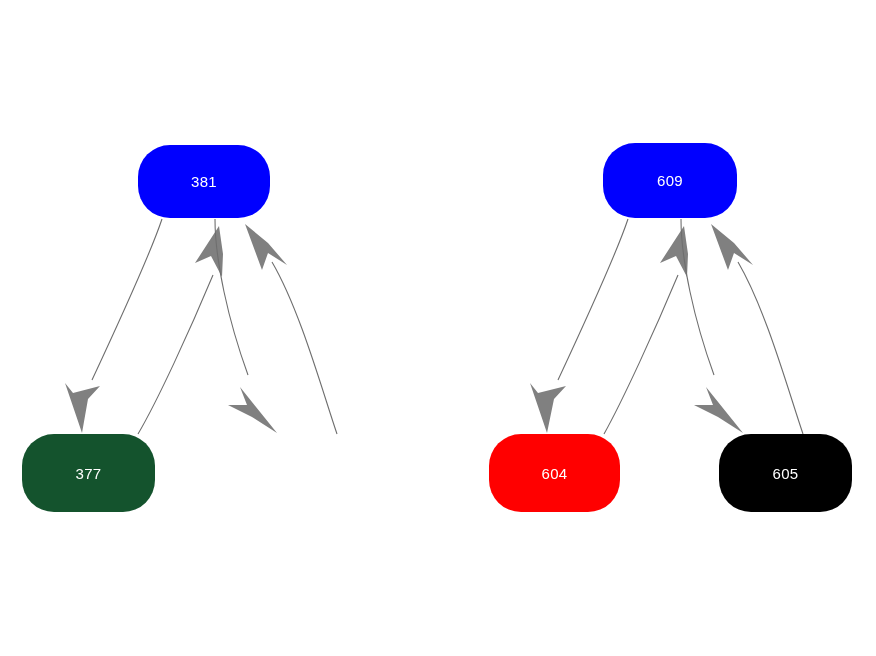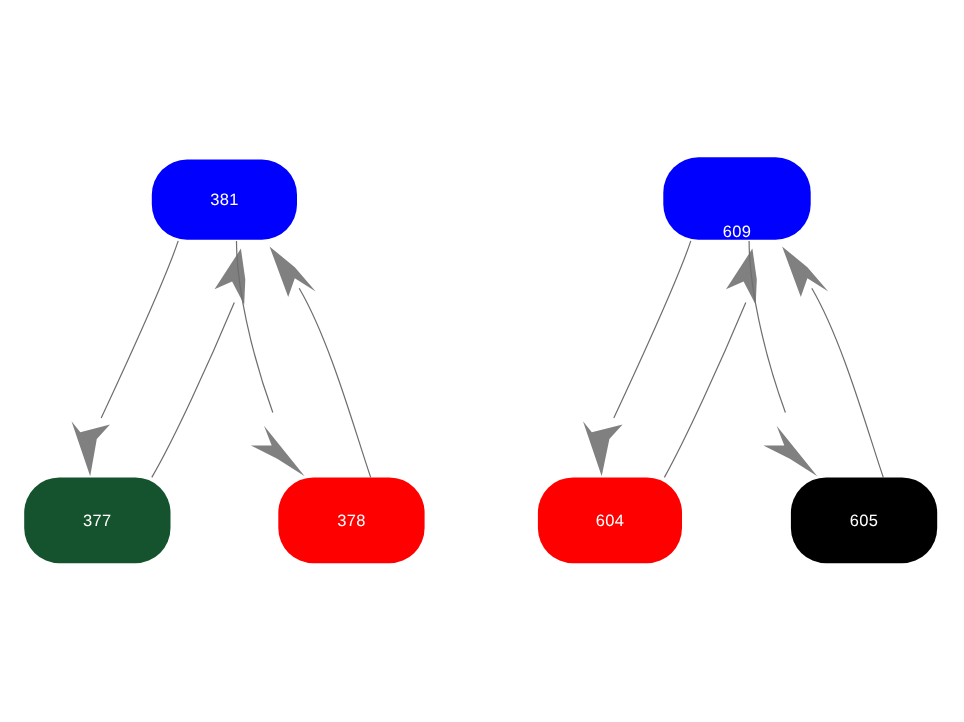--- a/index.html
+++ b/index.html
@@ -104,25 +104,22 @@
   </svg>
 
   <div class="node" id="node-381" style="left:138px; top:145px; width:132px; height:73px; background:#0000ff;">
     <span class="node-label">381</span>
   </div>
 
   <div class="node" id="node-377" style="left:22px; top:434px; width:133px; height:78px; background:#14532d;">
     <span class="node-label">377</span>
   </div>
 
-  <div class="node" id="node-378" style="left:253px; top:434px; width:133px; height:78px; background:#ff0000;">
-    <span class="node-label">378</span>
-  </div>
 
-  <div class="node" id="node-609" style="left:603px; top:143px; width:134px; height:75px; background:#0000ff;align-items:flex-end;">
+  <div class="node" id="node-609" style="left:603px; top:143px; width:134px; height:75px; background:#0000ff;">
     <span class="node-label">609</span>
   </div>
 
   <div class="node" id="node-604" style="left:489px; top:434px; width:131px; height:78px; background:#ff0000;">
     <span class="node-label">604</span>
   </div>
 
   <div class="node" id="node-605" style="left:719px; top:434px; width:133px; height:78px; background:#000000;">
     <span class="node-label">605</span>
   </div>

